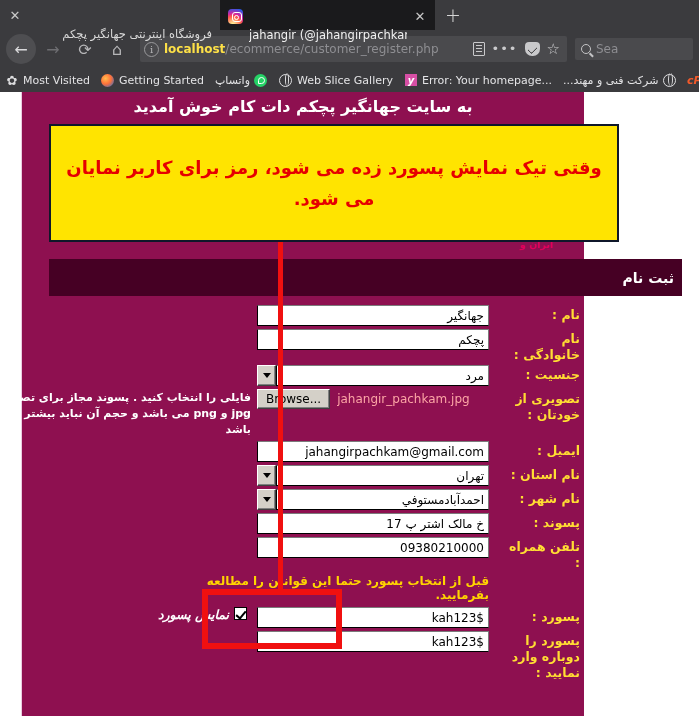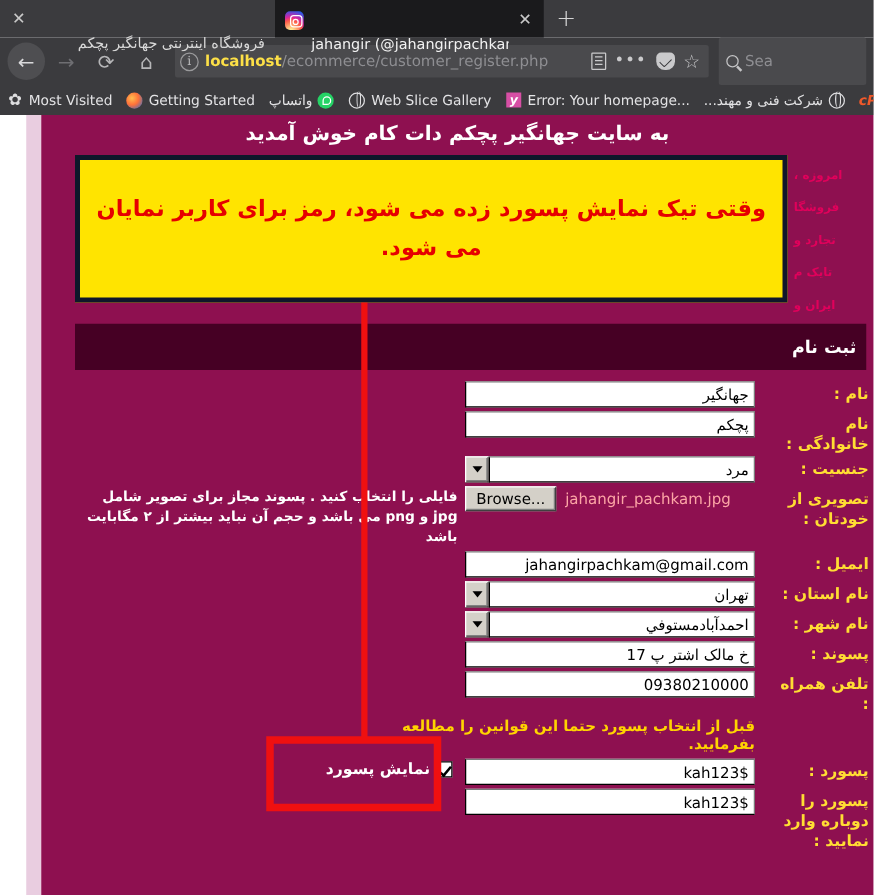--- a/index.html
+++ b/index.html
@@ -94,21 +94,21 @@
     border-radius: 4px 4px 7px 7px; position: relative;
   }
   .pocket::after {
     content:""; position:absolute; left:3.2px; top:4px; width:8px; height:5px;
     border-left:1.7px solid #3b3b3e; border-bottom:1.7px solid #3b3b3e;
     transform: skewX(0deg) rotate(-45deg); border-radius:0 0 0 2px;
   }
   .star { color: #cacacc; font-size: 15px; line-height: 1; }
 
   .searchbar {
-    width: 118px; height: 38px; background: #4a4a4d; border-radius: 2px;
+    width: 118px; height: 22px; background: #4a4a4d; border-radius: 2px;
     display: flex; align-items: center; gap: 5px; padding: 0 6px;
     color: #8e8e92; font-size: 12px;
   }
   .mag {
     width: 10px; height: 10px; border: 1.6px solid #c4c4c6; border-radius: 50%;
     position: relative; flex: 0 0 auto;
   }
   .mag::after {
     content:""; position:absolute; right:-4px; bottom:-3px; width:5px; height:1.6px;
     background:#c4c4c6; transform: rotate(45deg);
@@ -145,42 +145,42 @@
     position: absolute; left: 0; top: 92px; width: 699px; height: 624px;
     background: #ffffff; overflow: hidden;
   }
   .page-left-gutter {
     position: absolute; left: 0; top: 0; width: 21px; height: 624px; background: #ffffff;
   }
   .page-pinkbar {
     position: absolute; left: 21px; top: 0; width: 12px; height: 624px; background: #e9cde0;
   }
   .page-body {
-    position: absolute; left: 33px; top: 0; width: 666px; height: 624px;
+    position: absolute; left: 22px; top: 0; width: 562px; height: 624px;
     background: #8e1050;
     direction: rtl;
     font-family: "DejaVu Sans", "Liberation Sans", sans-serif;
   }
 
   .welcome-head {
     text-align: center; color: #ffffff; font-size: 16px; font-weight: bold;
     padding: 5px 0 7px 0; letter-spacing: 0;
   }
 
   
   .side-col {
     position: absolute; right: 2px; top: 36px; width: 62px;
     color: #e6005c; font-size: 9.5px; line-height: 26px; font-weight: bold;
     text-align: left; direction: rtl; opacity: .95;
   }
 
   
   .annot {
     position: absolute; left: 27px; top: 32px; width: 570px; height: 118px;
-    background: #ffe400; border: 4px solid #0f172a;
+    background: #ffe400; border: 2px solid #0f172a;
     display: flex; align-items: center; justify-content: center;
     z-index: 5;
   }
   .annot-text {
     color: #e60000; font-size: 18px; font-weight: bold; line-height: 1.75;
     text-align: center; direction: rtl; padding: 0 10px;
   }
 
   
   .sect-row {
@@ -248,22 +248,22 @@
     direction: rtl; text-align: right; width: 300px; margin-right: 6px;
     padding-top: 1px;
   }
 
   .terms-note {
     color: #ffd400; font-size: 12px; font-weight: bold; direction: rtl;
     text-align: right; width: 330px; margin-right: 0px; padding: 1px 0 2px 0;
   }
 
   .checkrow {
-    display: flex; align-items: flex-end; gap: 5px; direction: rtl;
-    margin-right: 10px; white-space: nowrap;
+    display: flex; align-items: flex-start; gap: 5px; direction: rtl;
+    margin-right: 10px; white-space: nowrap; font-style: italic;
   }
   .chkbox {
     width: 13px; height: 13px; background: #ffffff; border: 1px solid #000;
     position: relative; flex: 0 0 auto;
   }
   .chkbox::after {
     content: ""; position: absolute; left: 3px; top: 1px; width: 4px; height: 8px;
     border-right: 2px solid #000; border-bottom: 2px solid #000; transform: rotate(40deg);
   }
   .chklabel { color: #ffffff; font-size: 12.5px; font-weight: bold; }

